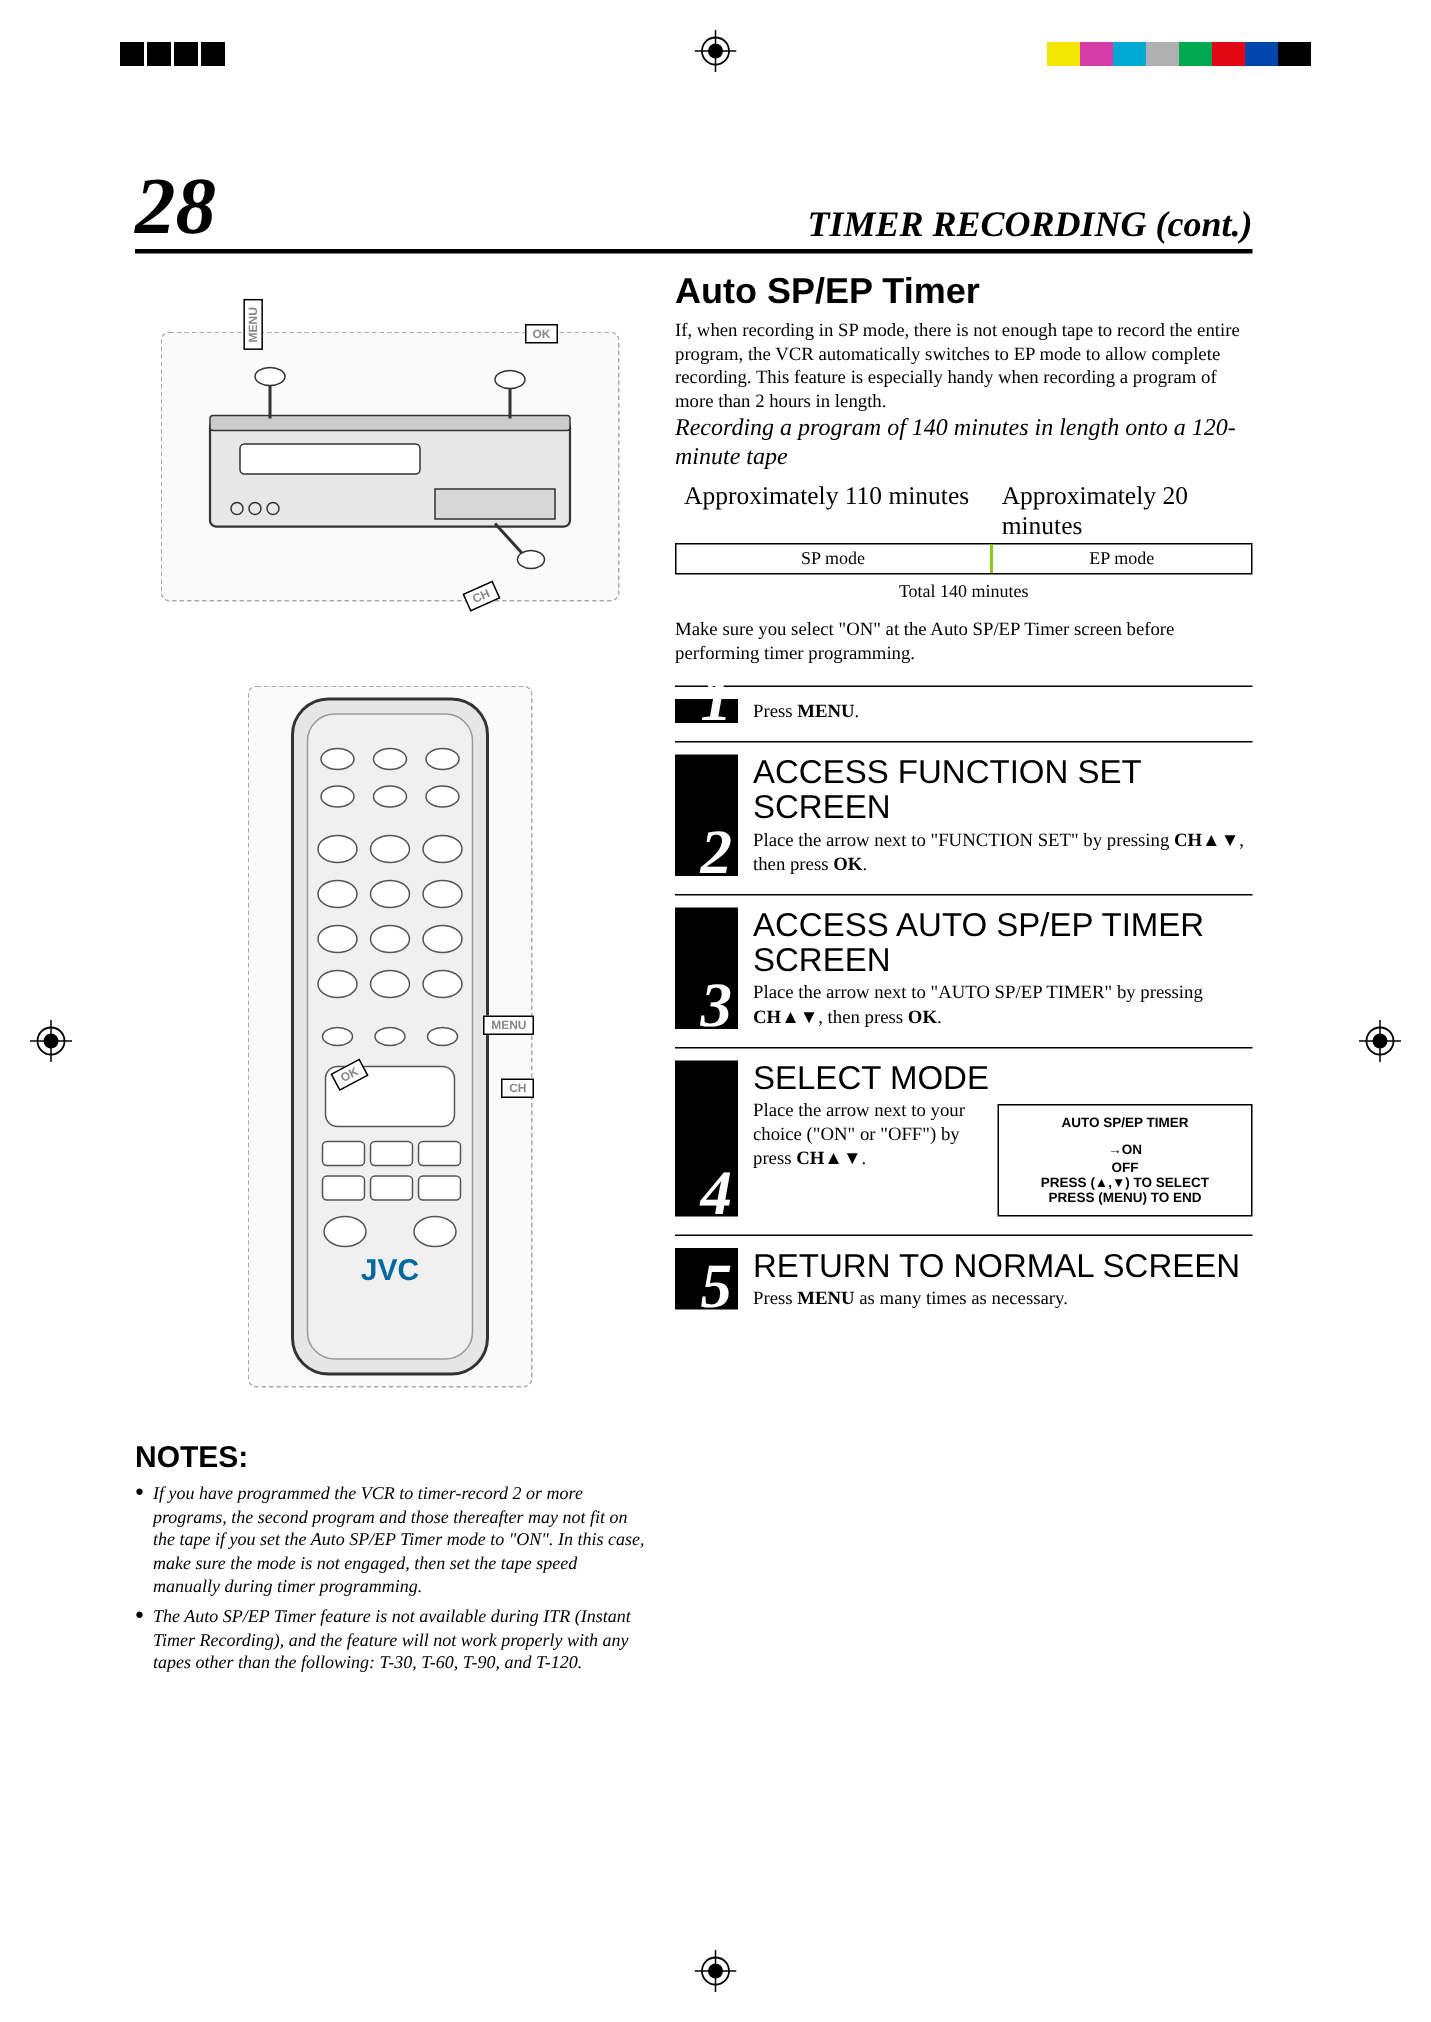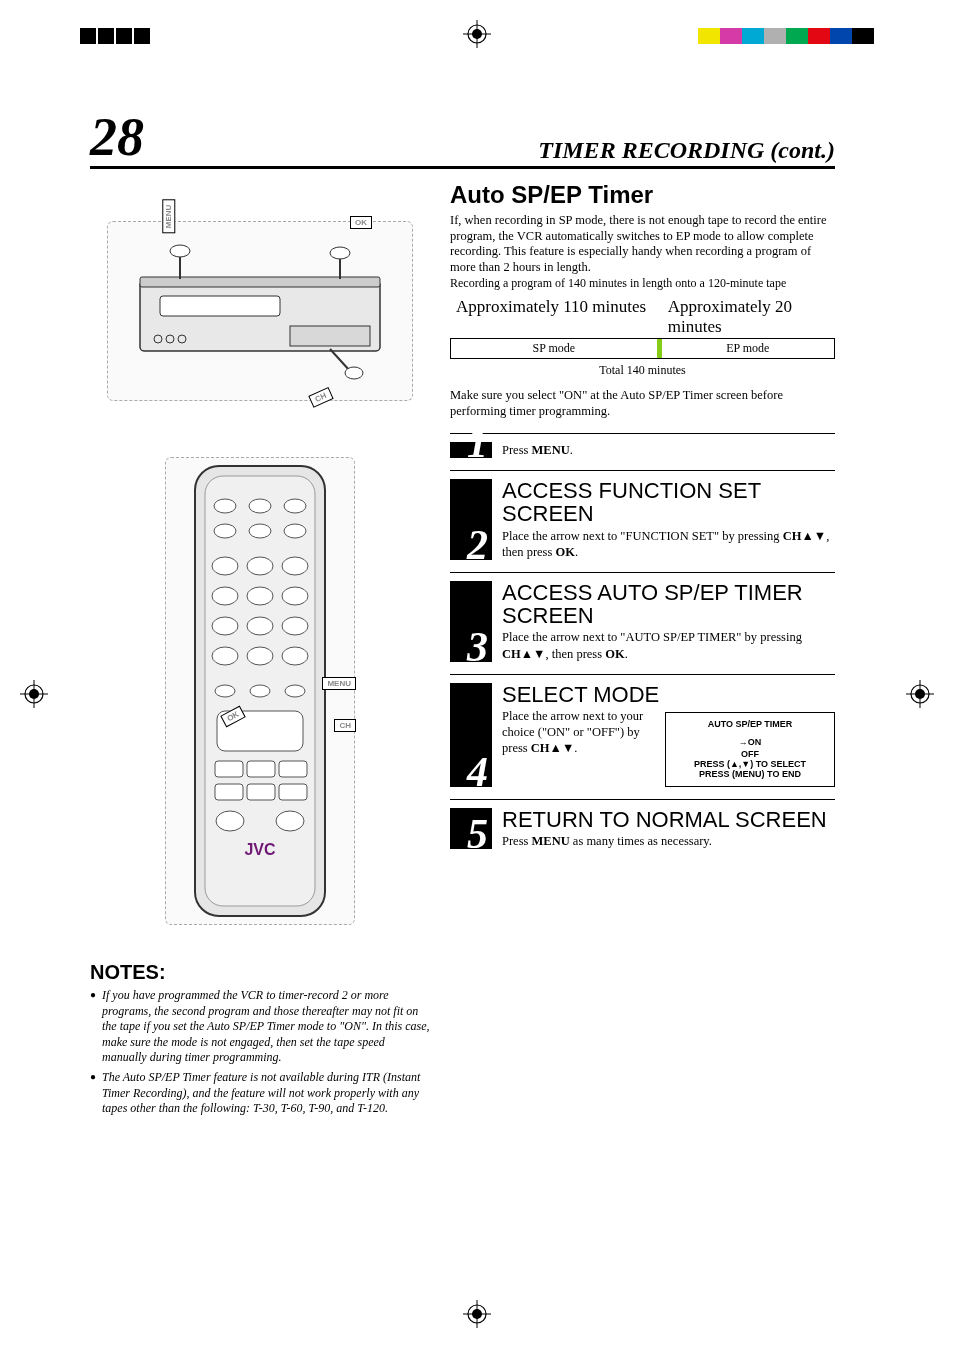--- a/index.html
+++ b/index.html
@@ -48,29 +48,29 @@
   .remote-illustration { height:520px; margin-top:20px;}
 
   .notes-head { font-family: Arial, Helvetica, sans-serif; font-weight:bold; font-size:20px; margin-top:10px;}
   .notes-list { list-style:none; margin-top:4px;}
   .notes-list li { font-style:italic; font-size:12px; line-height:1.3; padding-left:12px; position:relative; margin-bottom:4px;}
   .notes-list li::before { content:"●"; position:absolute; left:0; top:0; font-size:10px; font-style:normal;}
 
   .feature-title { font-family: Arial, Helvetica, sans-serif; font-weight:900; font-size:24px; margin-bottom:4px;}
   .intro { font-size:12.5px; line-height:1.25;}
   .example-head { font-weight:bold; font-size:13px; margin-top:10px;}
-  .example-sub { font-size:12px; line-height:1.2;}
+  .example-sub { font-size:16px; line-height:1.2;font-style:italic;}
 
   .mode-row { display:flex; font-size:17px; margin-top:6px;}
   .mode-row > div { padding: 1px 6px;}
   .mode-row .c1 { flex: 0 0 55%;}
   .mode-row .c2 { flex: 0 0 45%;}
   .mode-table { display:flex; border:1px solid #000; font-size:12px; text-align:center;}
   .mode-table > div { padding:2px 4px;}
-  .mode-table .c1 { flex:0 0 55%; border-right:5px solid #84cc16;}
+  .mode-table .c1 { flex:0 0 55%; border-right:2px solid #84cc16;}
   .mode-table .c2 { flex:0 0 45%;}
   .total-row { text-align:center; font-size:12px; margin-top:4px;}
   .pre-note { font-size:12.5px; margin-top:10px; line-height:1.25;}
 
   .steps { margin-top:14px;}
   .step { display:flex; border-top:1px solid #000; padding:8px 0 12px 0; position:relative;}
   .step-num-box { width:42px; background:#000; position:relative; margin-right:10px; flex-shrink:0;}
   .step-num { position:absolute; bottom:-6px; right:4px; color:#fff; font-size:42px; font-style:italic; font-family:"Times New Roman",serif; font-weight:bold; line-height:1;}
   .step-body { flex:1;}
   .step-title { font-family: Arial, Helvetica, sans-serif; font-size:22px; font-weight:400; letter-spacing:0px; line-height:1.05; text-transform:uppercase; margin-bottom:2px;}
@@ -86,21 +86,21 @@
 
   
   .illus-box { border:1px dashed #aaa; border-radius:6px; width:90%; height:90%; display:flex; align-items:center; justify-content:center; font-size:11px; color:#888; background:#fafafa; position:relative;}
   .label-tag { position:absolute; background:#fff; border:1px solid #000; font-size:8px; font-weight:bold; padding:1px 4px; font-family:Arial,sans-serif;}
   .vcr-menu-tag { top:-12px; left:44px; transform:rotate(-90deg);}
   .vcr-ok-tag { top:-6px; right:40px;}
   .vcr-ch-tag { bottom:-4px; right:80px; transform:rotate(-24deg);}
   .rem-menu-tag { top:47%; right:-2px;}
   .rem-ok-tag { top:54%; left:30%; transform:rotate(-28deg);}
   .rem-ch-tag { top:56%; right:-2px;}
-  .brand { position:absolute; bottom:14%; font-weight:900; font-family:Arial,sans-serif; font-size:16px; color:#701a75;}
+  .brand { position:absolute; bottom:14%; font-weight:900; font-family:Arial,sans-serif; font-size:20px; color:#0369a1;}
 </style>
 </head>
 <body>
 
 <div class="reg-top-left">
   <span></span>
     <span></span>
     <span></span>
     <span></span>
 </div>

